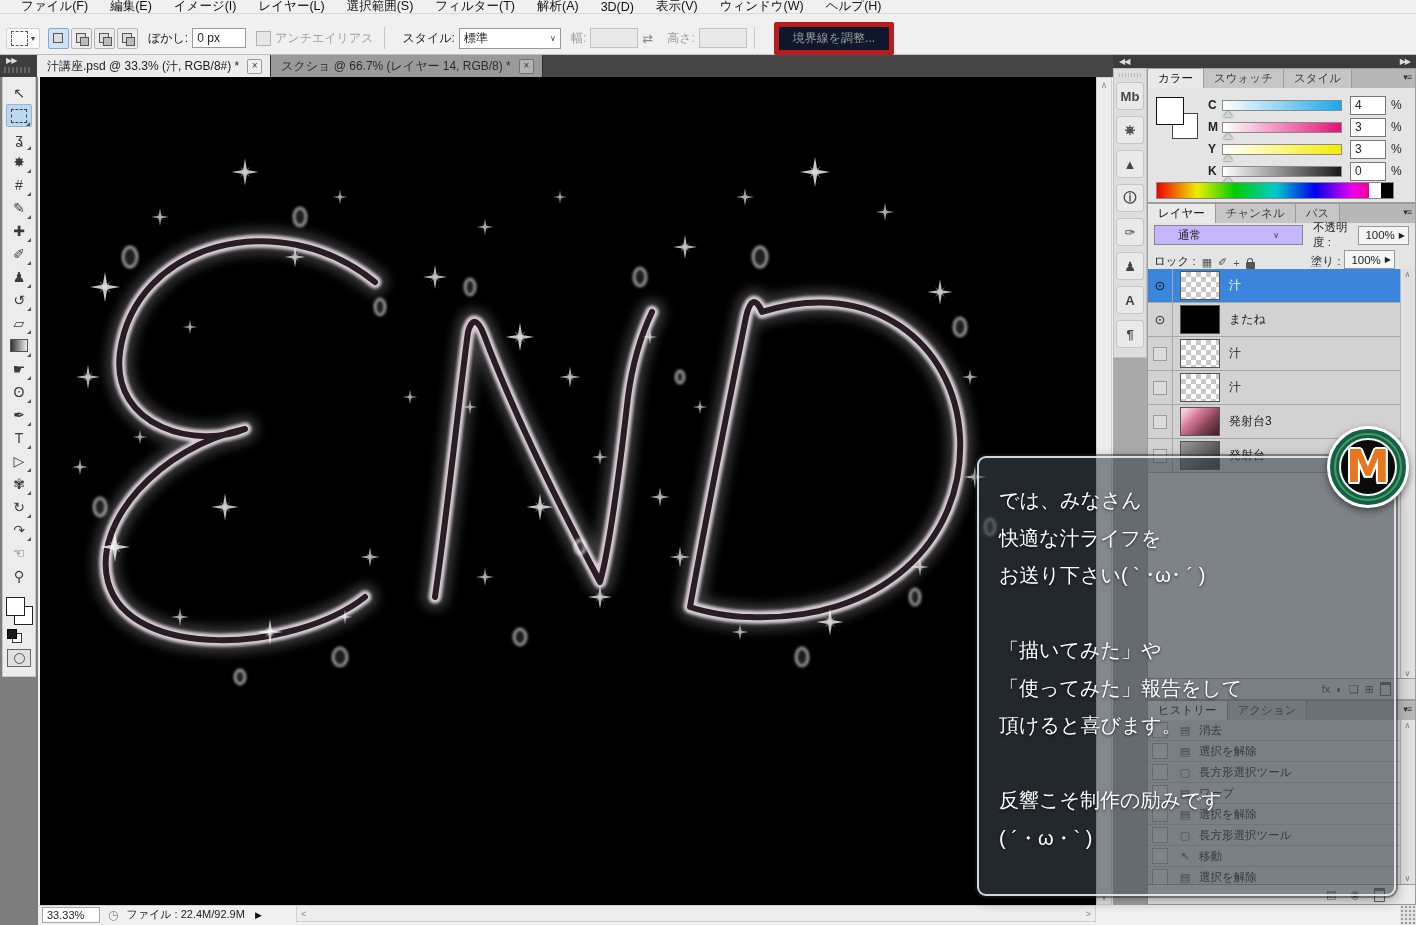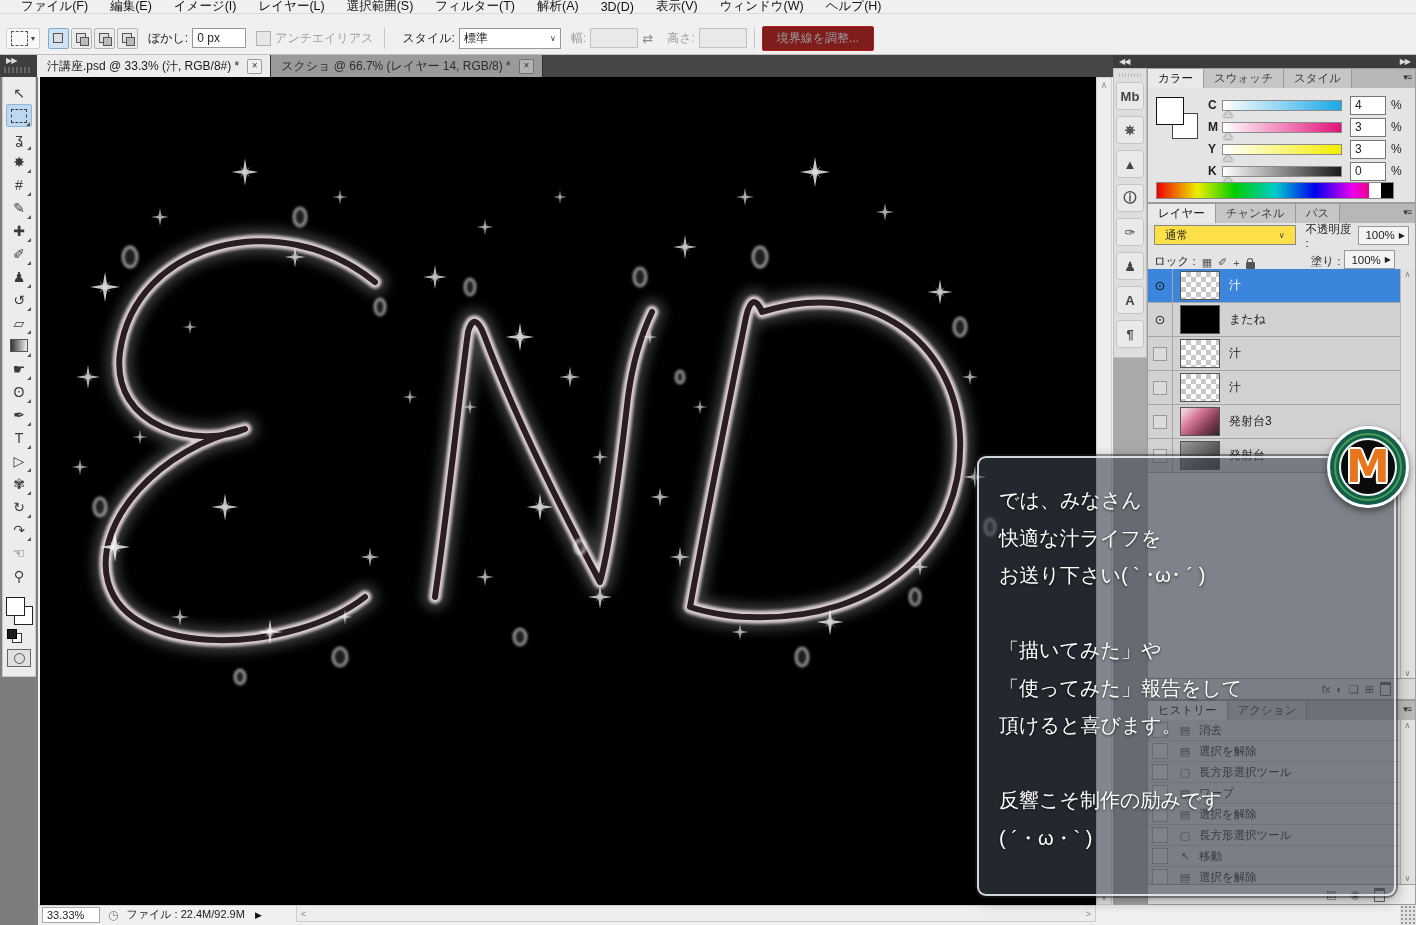--- a/index.html
+++ b/index.html
@@ -25,21 +25,21 @@
   .modebtn.active{background:#cfe3f6;border-color:#7fa9d2}
   .modebtn::before{content:"";position:absolute;left:4px;top:4px;width:8px;height:8px;border:1px solid #555;background:#ddd}
   .modebtn.b2::after,.modebtn.b3::after,.modebtn.b4::after{content:"";position:absolute;left:8px;top:8px;width:7px;height:7px;border:1px solid #555;background:#bbb}
   .ob-label{margin:0 4px 0 10px;white-space:nowrap}
   .ob-label.dis{color:#9f9f9f}
   .ob-input{height:18px;border:1px solid #999;background:#fff;font-size:12px;padding:0 4px;display:flex;align-items:center}
   .ob-input.dis{background:#e9e9e9;border-color:#c2c2c2;color:#999}
   .ob-check{width:13px;height:13px;border:1px solid #b3b3b3;background:#e7e7e7;margin-left:10px}
   .ob-select{width:92px;height:19px;border:1px solid #999;background:#fff;display:flex;align-items:center;justify-content:space-between;padding:0 4px;font-size:12px}
   .ob-swap{color:#8a8a8a;font-size:13px;margin:0 4px}
-  .ob-btn-dis{margin-left:0;padding:3px 14px;border:1px solid #b91c1c;border-radius:2px;background:#7f1d1d;color:#9c9c9c;font-size:12px}
+  .ob-btn-dis{margin-left:12px;padding:3px 14px;border:5px solid #b91c1c;border-radius:2px;background:#0f172a;color:#9c9c9c;font-size:12px}
 
   
   #tabbar{left:0;top:55px;width:1416px;height:22px;background:#474747;display:flex;align-items:flex-end}
   #tb-head{width:37px;height:22px;background:#3e3e3e;position:relative;flex:0 0 auto}
   #tb-head .dbl{position:absolute;left:6px;top:1px;font-size:8px;color:#ddd;letter-spacing:-1px}
   #tb-head .grip{position:absolute;left:4px;top:12px;width:26px;height:6px;
       background:repeating-linear-gradient(90deg,#666 0 2px,transparent 2px 4px)}
   .doc-tab{height:22px;display:flex;align-items:center;gap:8px;padding:0 8px 0 10px;font-size:12px;
            border-right:1px solid #2e2e2e;white-space:nowrap}
   .doc-tab.active{background:#ececec;color:#1c1c1c}
@@ -112,21 +112,21 @@
   .sl-val{width:30px;height:17px;border:1px solid #777;background:#fff;margin-left:8px;display:flex;align-items:center;padding-left:4px}
   .sl-pct{margin-left:5px}
   #cp-ramp{position:absolute;left:8px;top:113px;width:236px;height:15px;border:1px solid #888;
       background:linear-gradient(90deg,#e00,#ee0 17%,#0c0 33%,#0cc 50%,#00e 67%,#e0e 83%,#e00)}
   #cp-ramp .wcap{position:absolute;right:12px;top:0;width:12px;height:100%;background:#fff}
   #cp-ramp .kcap{position:absolute;right:0;top:0;width:12px;height:100%;background:#000}
 
   
   #layers-panel{top:203px;height:497px}
   #lp-controls{position:absolute;left:0;top:19px;width:100%;height:24px;display:flex;align-items:center;font-size:11.5px;color:#222;padding:0 6px;box-sizing:border-box}
-  #blend-select{width:128px;height:18px;border:1px solid #888;background:#fde047;display:flex;align-items:center;justify-content:space-between;padding:0 10px}
+  #blend-select{width:128px;height:18px;border:1px solid #888;background:#c4b5fd;display:flex;align-items:center;justify-content:space-between;padding:0 23px}
   .spin-box{height:17px;border:1px solid #999;background:#f4f4f4;display:flex;align-items:center;padding:0 3px 0 6px;gap:4px}
   .spin-box .arr{font-size:8px;color:#222}
   #lp-lockrow{position:absolute;left:0;top:43px;width:100%;height:22px;display:flex;align-items:flex-end;font-size:11.5px;color:#222;padding:0 6px;box-sizing:border-box}
   .lock-ic{font-size:11px;color:#555;margin-right:6px}
   .padlock{width:9px;height:7px;background:#555;border-radius:1px;position:relative;margin-right:6px;display:inline-block}
   .padlock::before{content:"";position:absolute;top:-4px;left:1.5px;width:4px;height:4px;border:1.5px solid #555;border-bottom:none;border-radius:3px 3px 0 0}
   #layer-rows{position:absolute;left:0;top:65px;width:253px}
   .layer-row{height:33px;background:#d2d2d2;border-bottom:1px solid #a6a6a6;display:flex;align-items:center;font-size:12px;color:#1d1d1d}
   .layer-row.selected{background:#3b86dc;color:#fff}
   .eye-cell{width:24px;height:100%;border-right:1px solid #a6a6a6;display:flex;align-items:center;justify-content:center;font-size:13px;color:#222}

